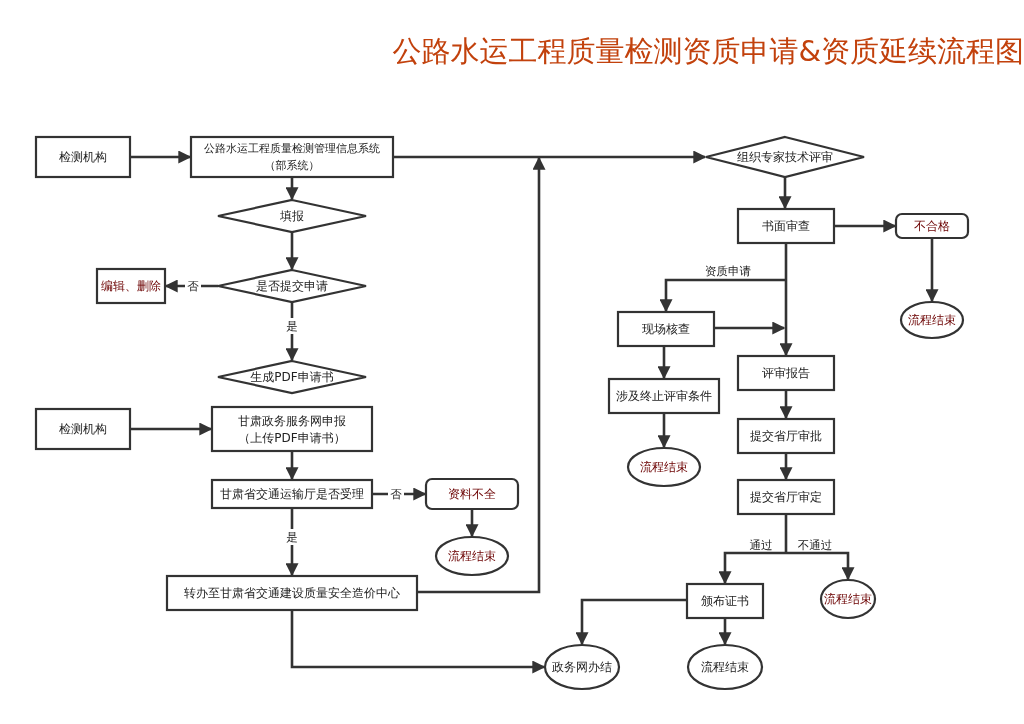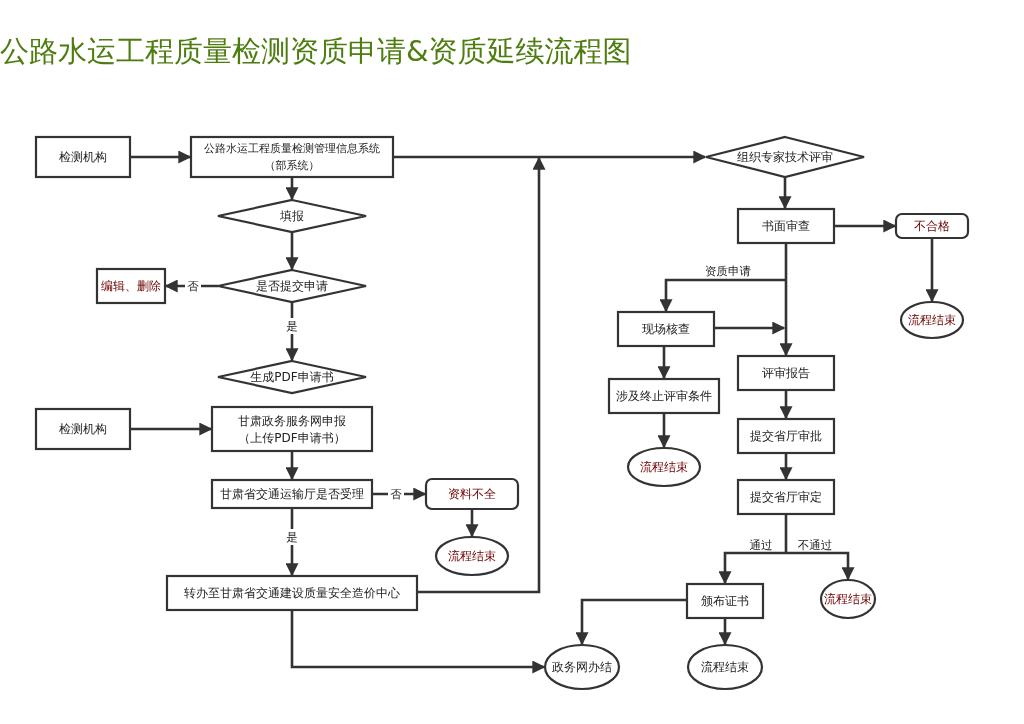--- a/index.html
+++ b/index.html
@@ -1,19 +1,19 @@
 <!DOCTYPE html>
 <html><head>
 <meta charset="utf-8">
 <style>
   html, body { margin: 0; padding: 0; background: #ffffff; }
   body { width: 1024px; height: 724px; position: relative; overflow: hidden;
          font-family: "DejaVu Sans", "Liberation Sans", sans-serif; }
-  #title { position: absolute; left: 0; top: 32px; width: 1024px; text-align: left;
-           font-size: 29px; color: #4d7c0f; letter-spacing: 0px; }
+  #title { position: absolute; left: 0; top: 32px; width: 1024px; text-align: right;
+           font-size: 29px; color: #c2410c; letter-spacing: 0px; }
   svg { position: absolute; left: 0; top: 0; }
   .node-box { fill: #ffffff; stroke: #333333; stroke-width: 2.2; }
   .edge { stroke: #333333; stroke-width: 2.6; fill: none; }
   .lbl { font-size: 12px; fill: #222; text-anchor: middle; dominant-baseline: central;
          font-family: "DejaVu Sans", "Liberation Sans", sans-serif; }
   .lbl-sm { font-size: 11px; }
   .lbl-red { fill: #6b0000; }
   .edge-lbl { font-size: 11.5px; fill: #222; text-anchor: middle; dominant-baseline: central;
               font-family: "DejaVu Sans", "Liberation Sans", sans-serif; }
 </style>

